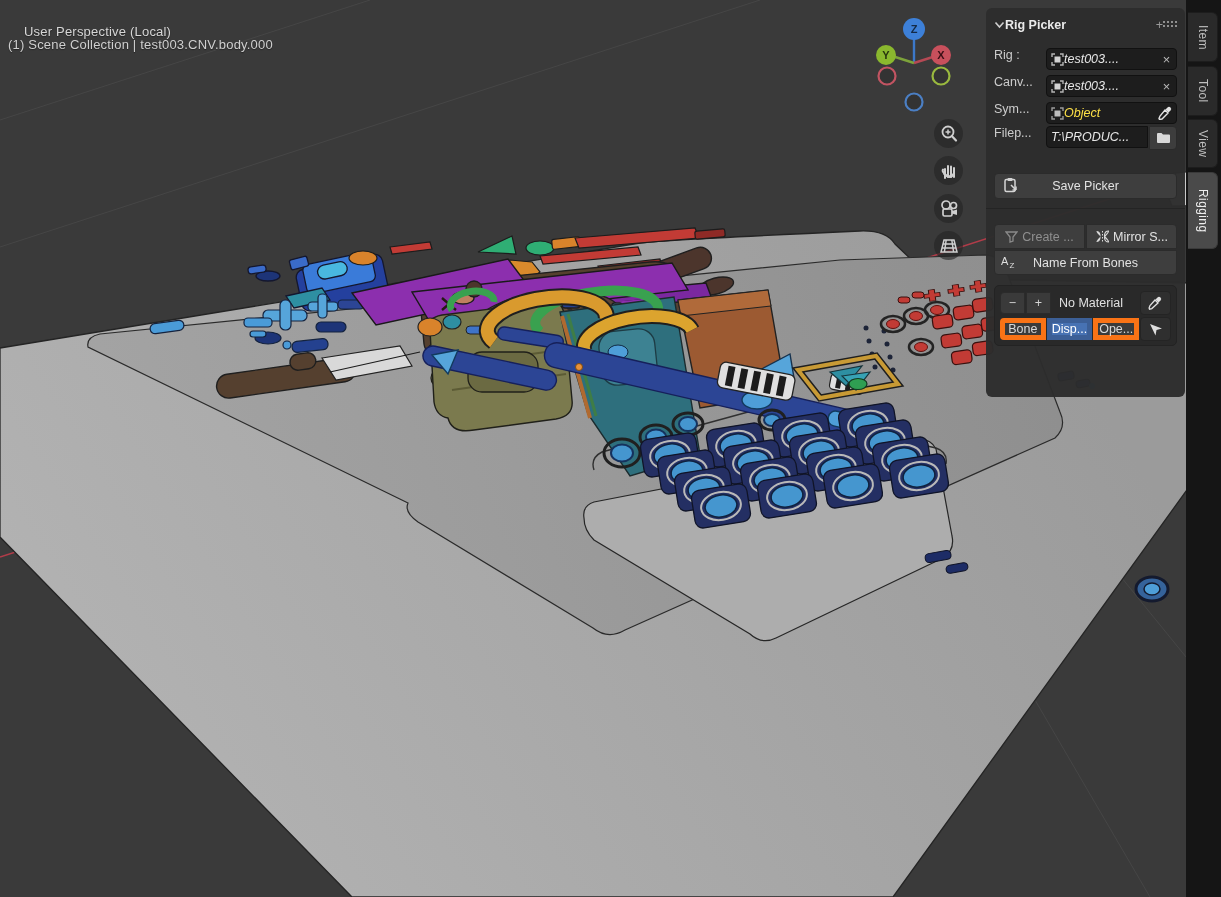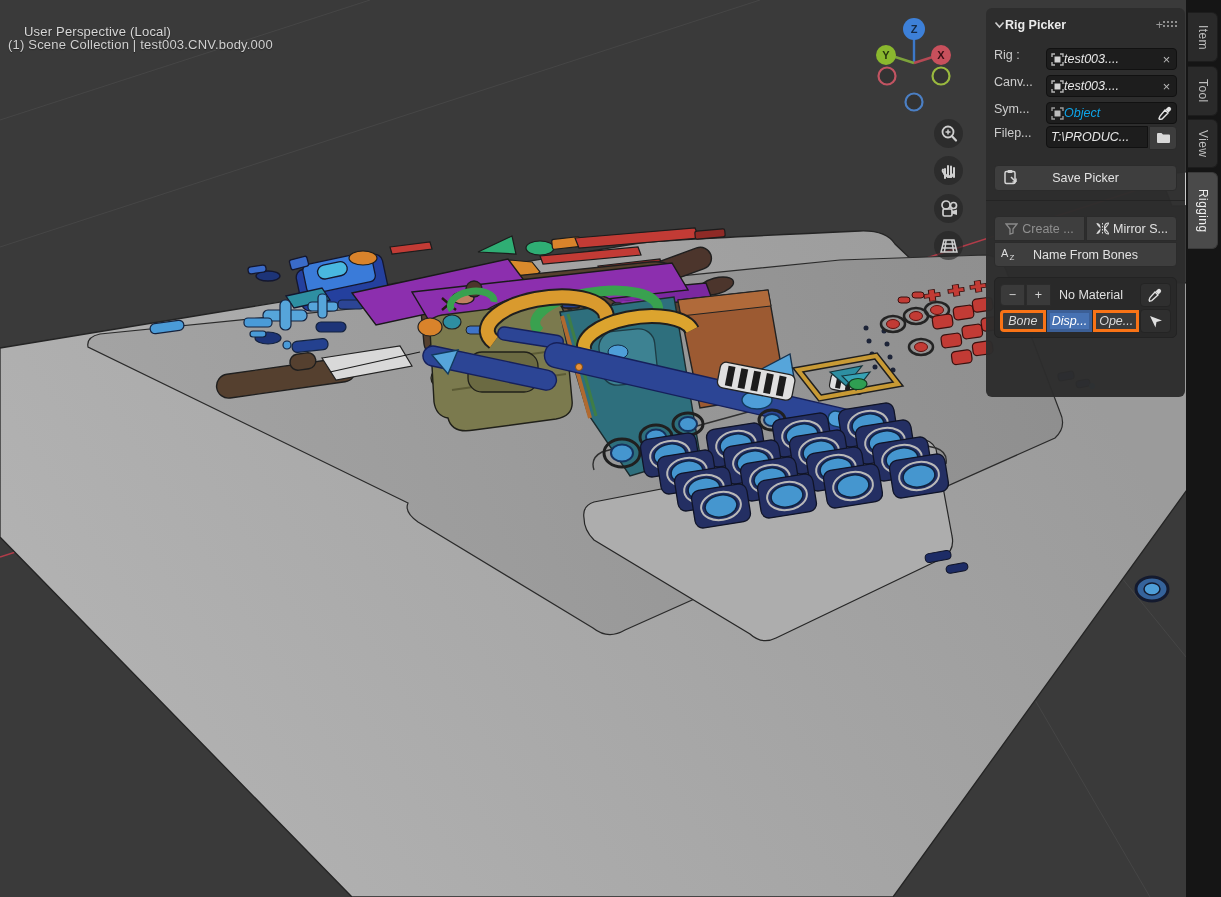--- a/index.html
+++ b/index.html
@@ -19,27 +19,27 @@
   #npanel{position:absolute;left:986px;top:8px;width:199px;height:389px;background:rgba(44,44,44,.97);
           border-radius:6px;box-sizing:border-box;padding:6px 8px;color:#d8d8d8;font-size:12.5px;}
   .p-header{display:flex;align-items:center;height:22px;}
   .p-title{font-weight:bold;color:#eaeaea;flex:1;}
   .hdr-ico{color:#9a9a9a;}
   .row{display:flex;height:23px;margin-top:4px;}
   .row .lbl{width:52px;color:#cccccc;white-space:nowrap;overflow:hidden;flex:none;}
   .field{flex:1;display:flex;align-items:center;background:#1d1d1d;border:1px solid #111;
          border-radius:4px;height:22px;box-sizing:border-box;padding:0 4px;min-width:0;font-style:italic;}
   .field .val{flex:1;color:#e6e6e6;white-space:nowrap;overflow:hidden;}
-  .field .ph{color:#0ea5e9;}
+  .field .ph{color:#fde047;}
   .xbtn{color:#b9b9b9;font-size:13px;padding:0 2px;}
   .fold-btn{flex:none;width:26px;height:22px;background:#3d3d3d;border:1px solid #2a2a2a;border-radius:0 4px 4px 0;
             display:flex;align-items:center;justify-content:center;margin-left:1px;}
   .btn{background:#3e3e3e;border:1px solid #2b2b2b;border-radius:4px;height:24px;display:flex;
        align-items:center;justify-content:center;color:#e2e2e2;position:relative;}
-  #save-picker{margin-top:16px;}
+  #save-picker{margin-top:24px;}
   #save-picker .bico{position:absolute;left:8px;top:3px;}
   .divider{height:1px;background:#242424;margin:9px -8px 0 -8px;}
   .sec-header{display:flex;align-items:center;gap:6px;height:24px;margin-top:4px;color:#e6e6e6;}
   .btn-stack{margin-top:15px;}
   .btn-pair{display:flex;gap:1px;}
   .btn-pair .btn{flex:1;height:23px;border-radius:0;}
   .btn-pair .btn:first-child{border-radius:4px 0 0 0;}
   .btn-pair .btn:last-child{border-radius:0 4px 0 0;}
   .btn-wide{height:23px;border-radius:0;margin-top:1px;display:flex;}
   .btn-wide.last{border-radius:0 0 4px 4px;}
@@ -47,22 +47,22 @@
   .disabled-txt{color:#8f8f8f;}
   #mat-box{margin-top:10px;background:#292929;border:1px solid #232323;border-radius:5px;padding:5px;}
   .mat-row{display:flex;align-items:center;gap:1px;height:23px;}
   .sq-btn{width:25px;height:22px;background:#3a3a3a;border:1px solid #2b2b2b;display:flex;align-items:center;
           justify-content:center;color:#d5d5d5;box-sizing:border-box;}
   .sq-btn.rl{border-radius:4px 0 0 4px;}
   .mat-name{flex:1;padding-left:7px;color:#e0e0e0;}
   .drop-btn{width:29px;height:22px;background:#2f2f2f;border:1px solid #242424;border-radius:4px;
             display:flex;align-items:center;justify-content:center;}
   .mat-row.tabs{margin-top:3px;}
-  .mtab{flex:1;height:22px;background:#3a3a3a;border:3px solid #f97316;display:flex;align-items:center;
-        justify-content:center;color:#d9d9d9;box-sizing:border-box;font-style:italic;}
+  .mtab{flex:1;height:22px;background:#3a3a3a;border:5px solid #f97316;display:flex;align-items:center;
+        justify-content:center;color:#d9d9d9;box-sizing:border-box;}
   .mtab.first{border-radius:4px 0 0 4px;}
   .mtab.sel{background:#4772b3;border-color:#3c5f96;color:#fff;}
   
   #tabstrip{position:absolute;right:0;top:0;width:35px;height:897px;background:#151515;}
   .vtab{position:absolute;left:2px;width:30px;background:#2a2a2a;color:#bfbfbf;border:1px solid #1d1d1d;
         border-left:none;border-radius:0 6px 6px 0;display:flex;align-items:center;justify-content:center;
         writing-mode:vertical-rl;text-orientation:mixed;font-size:12px;letter-spacing:.4px;box-sizing:border-box;}
   .vtab.active{background:#4a4a4a;color:#ededed;border-color:#3a3a3a;}
 </style>
 </head>

